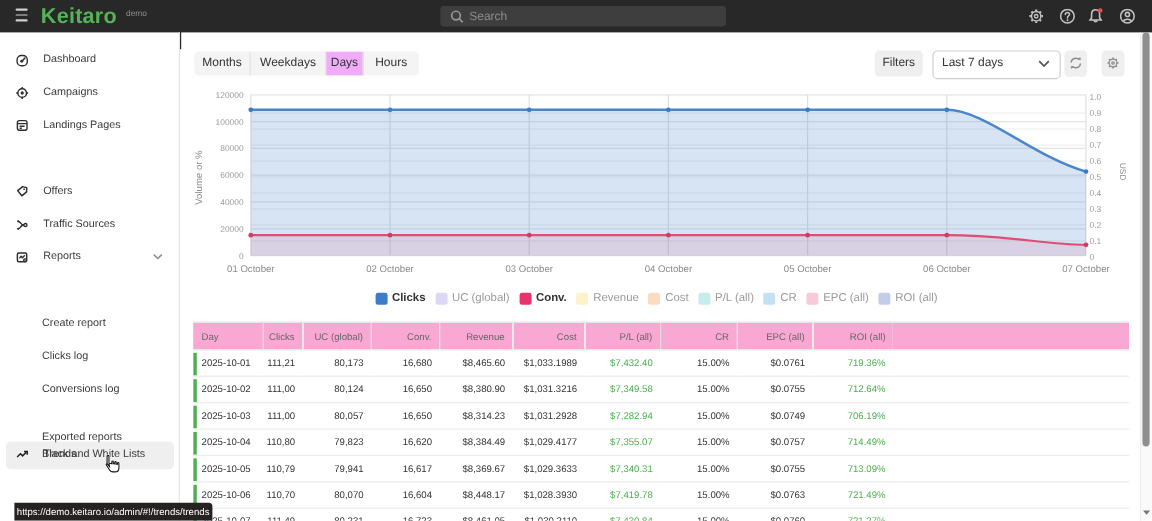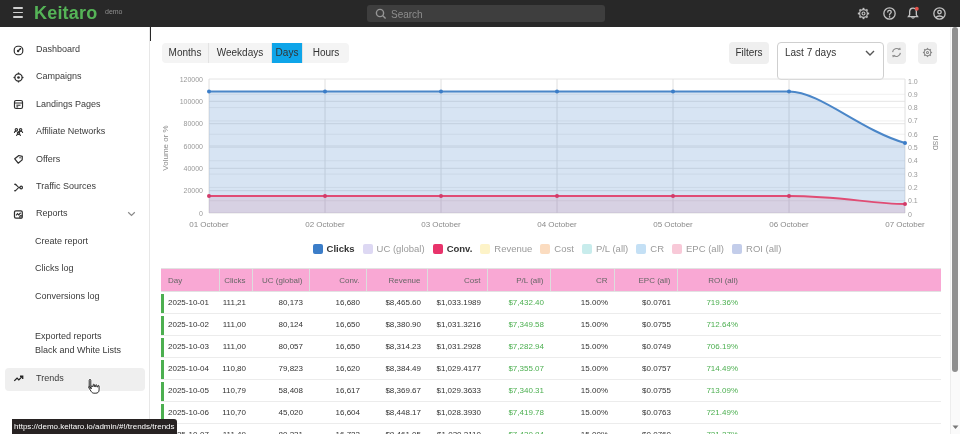--- a/index.html
+++ b/index.html
@@ -14,34 +14,34 @@
 #demo { position:absolute; left:105px; top:8px; font-size:7px; color:#8f8f8f; }
 #searchbox { position:absolute; left:367px; top:5px; width:238px; height:17px; background:#3e3e3e; border-radius:3px; }
 #searchbox .stext { position:absolute; left:24px; top:3.5px; font-size:10px; color:#8d8d8d; }
 .tbicon { position:absolute; top:5px; }
 
 
 #sidebar { position:absolute; left:0; top:27px; width:150px; height:407px; background:#fff; border-right:1px solid #e7e7e7; }
 .mi { position:absolute; left:0; width:134px; height:24px; }
 .mi .ic { position:absolute; left:12.5px; top:6.5px; }
 .mi .lab { position:absolute; left:36px; top:6px; font-size:9px; color:#3a3a3a; }
-.mi2 .lab { left:35px; }
+.mi2 .lab { left:35px;margin-top:28px; }
 #hl { position:absolute; left:5px; top:341px; width:140px; height:23px; background:#efefef; border-radius:4px; }
 
 
 #content { position:absolute; left:151px; top:27px; width:799px; height:407px; background:#fff; }
 
 
 #tabs { position:absolute; left:162px; top:43px; height:20px; display:flex; background:#f4f4f4; border-radius:4px; overflow:hidden; }
 #tabs .tab { font-size:10px; color:#333; line-height:20px; text-align:center; border-right:1px solid #e3e3e3; }
 #tabs .tab:last-child { border-right:none; }
-#tabs .active { background:#0ea5e9; }
+#tabs .active { background:#f0abfc; }
 
 .btn { position:absolute; top:42px; height:22px; background:#efefef; border-radius:4px; font-size:10px; color:#333; line-height:22px; text-align:center; }
-#dd { position:absolute; left:777px; top:42px; width:107px; height:38px; background:#fff; border:1px solid #cfcfcf; border-radius:4px; font-size:10px; color:#333; line-height:20px; padding-left:7px; }
+#dd { position:absolute; left:777px; top:42px; width:107px; height:24px; background:#fff; border:1px solid #cfcfcf; border-radius:4px; font-size:10px; color:#333; line-height:20px; padding-left:7px; }
 
 
 #legend { position:absolute; left:152px; top:243px; width:790px; display:flex; justify-content:center; align-items:center; }
 .li { display:flex; align-items:center; margin:0 4px; }
 .li .sq { width:10px; height:10px; border-radius:2px; margin-right:4px; }
 .li .lt { font-size:9.5px; color:#9a9a9a; }
 .li .on { color:#333; font-weight:bold; }
 
 
 #tbl { position:absolute; left:161px; top:268px; width:780px; border-collapse:collapse; table-layout:fixed; font-size:8px; }
@@ -139,33 +139,20 @@
       <span class="lab">Campaigns</span>
     </div>
   <div class="mi" style="top:65.8px">
       <svg class="ic" width="11" height="11" viewBox="0 0 17 17">
         <rect x="2.3" y="2.3" width="12.4" height="12.4" rx="2.4" fill="none" stroke="#2e2e2e" stroke-width="1.8"></rect>
         <line x1="2.5" y1="6.2" x2="14.5" y2="6.2" stroke="#2e2e2e" stroke-width="1.6"></line>
         <line x1="5.2" y1="9.6" x2="11.6" y2="9.6" stroke="#2e2e2e" stroke-width="1.7"></line>
         <line x1="5.2" y1="12.2" x2="8" y2="12.2" stroke="#2e2e2e" stroke-width="1.9"></line>
       </svg>
       <span class="lab">Landings Pages</span>
-    </div>
-  <div class="mi" style="top:93.2px">
-      <svg class="ic" width="11" height="11" viewBox="0 0 17 17">
-        <g fill="none" stroke="#2e2e2e" stroke-width="1.6">
-          <circle cx="5.2" cy="4.4" r="1.9"></circle>
-          <circle cx="11.8" cy="4.4" r="1.9"></circle>
-          <circle cx="8.5" cy="9.1" r="1.9"></circle>
-          <path d="M2.1 9.3 a3.1 2.9 0 0 1 6.2 0" stroke-dasharray="4.4 2.2"></path>
-          <path d="M8.7 9.3 a3.1 2.9 0 0 1 6.2 0"></path>
-          <path d="M5.4 14 a3.1 2.9 0 0 1 6.2 0"></path>
-        </g>
-      </svg>
-      <span class="lab">Affiliate Networks</span>
     </div>
   <div class="mi" style="top:120.6px">
       <svg class="ic" width="11" height="11" viewBox="0 0 17 17">
         <path d="M8.2 2.3 L13.6 2.9 14.2 8.3 8.8 14.2 2.6 8.3 Z" fill="none" stroke="#2e2e2e" stroke-width="1.9" stroke-linejoin="round" transform="rotate(8 8.5 8.5)"></path>
         <circle cx="10.9" cy="5.7" r="1.1" fill="#2e2e2e"></circle>
       </svg>
       <span class="lab">Offers</span>
     </div>
   <div class="mi" style="top:175.4px">
       <svg class="ic" width="11" height="11" viewBox="0 0 17 17">
@@ -470,34 +457,34 @@
         <td>$1,029.4177</td>
         <td class="grn">$7,355.07</td>
         <td>15.00%</td>
         <td>$0.0757</td>
         <td class="grn">714.49%</td>
         <td></td>
       </tr>
   <tr>
         <td class="day">2025-10-05</td>
         <td>110,79</td>
-        <td>58,408</td>
+        <td>79,941</td>
         <td>16,617</td>
         <td>$8,369.67</td>
         <td>$1,029.3633</td>
         <td class="grn">$7,340.31</td>
         <td>15.00%</td>
         <td>$0.0755</td>
         <td class="grn">713.09%</td>
         <td></td>
       </tr>
   <tr>
         <td class="day">2025-10-06</td>
         <td>110,70</td>
-        <td>45,020</td>
+        <td>80,070</td>
         <td>16,604</td>
         <td>$8,448.17</td>
         <td>$1,028.3930</td>
         <td class="grn">$7,419.78</td>
         <td>15.00%</td>
         <td>$0.0763</td>
         <td class="grn">721.49%</td>
         <td></td>
       </tr>
   <tr>

